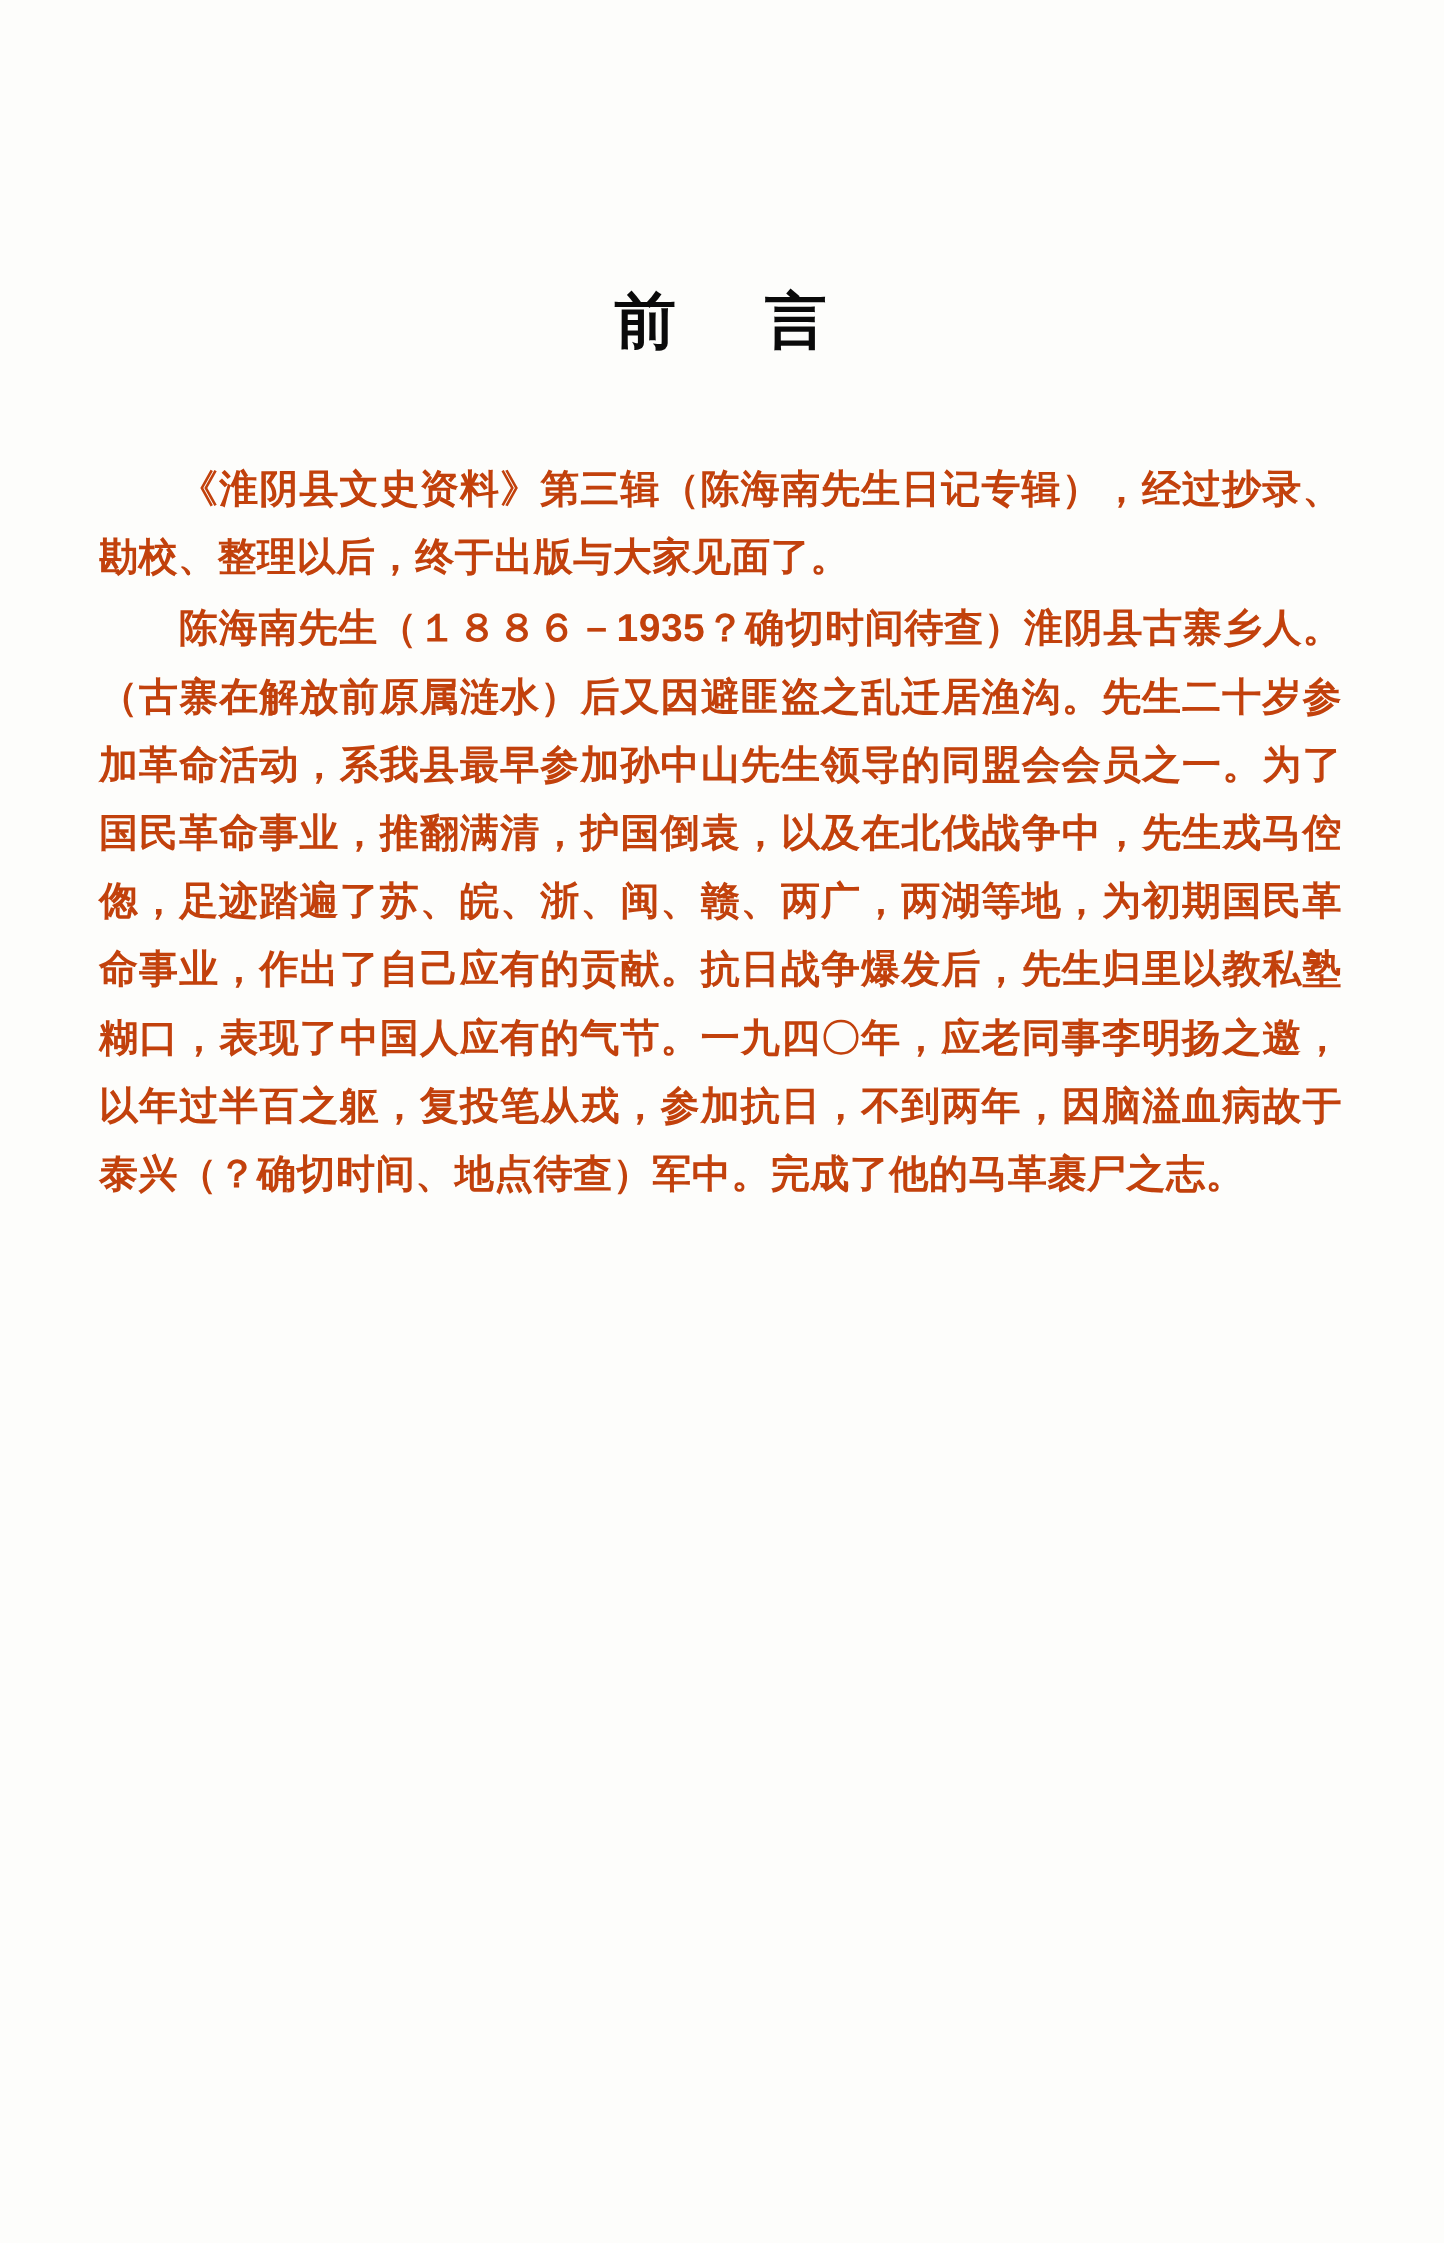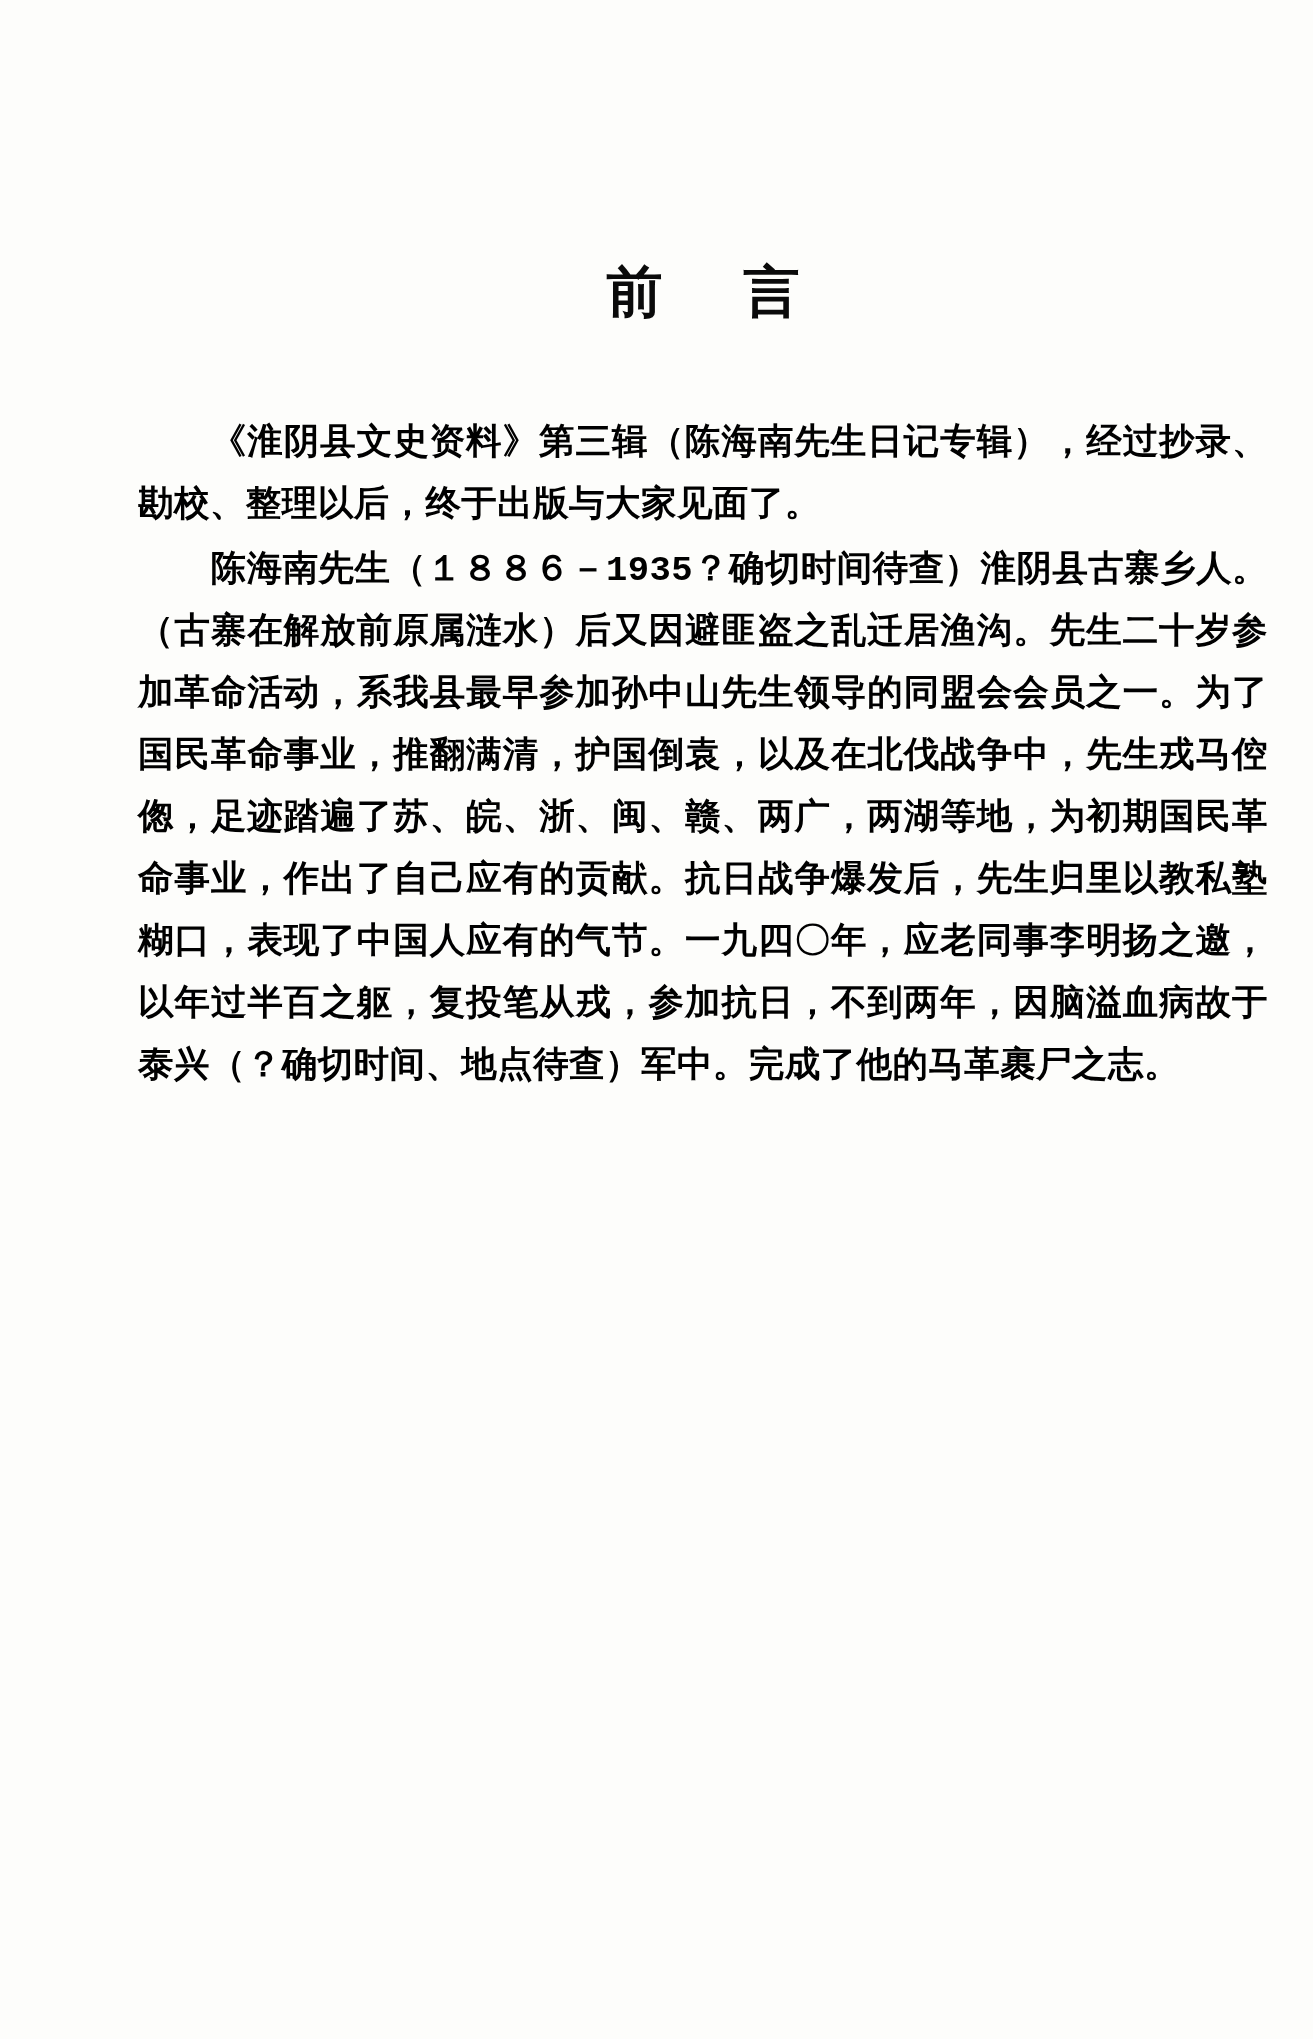--- a/index.html
+++ b/index.html
@@ -14,42 +14,41 @@
     background: #fdfdfb;
     margin: 0 auto;
     overflow: hidden;
   }
   .content {
     position: absolute;
     left: 90px;
     top: 0;
     width: 1130px;
     height: 2039px;
-    margin-left: 48px;
   }
   .doc-title {
     margin-top: 255px;
     text-align: center;
     font-family: "DejaVu Serif", serif;
     font-weight: bold;
     font-size: 56px;
     letter-spacing: 0.30em;
     color: #0a0a0a;
     padding-left: 0.30em;
   }
   .doc-title .gap {
     display: inline-block;
     width: 64px;
   }
   .body-text {
     margin-top: 82px;
-    font-family: Liberation Mono, monospace;
+    font-family: Liberation Sans, sans-serif;
     font-size: 35.5px;
     line-height: 62px;
-    color: #000000;
+    color: #c2410c;
     text-align: justify;
     text-justify: inter-character;
     letter-spacing: 0.012em;
   }
   .para {
     margin: 0 0 2px 0;
     text-indent: 2.05em;
     font-weight: 600;
   }
   .para.p1 { margin-bottom: 3px; }

